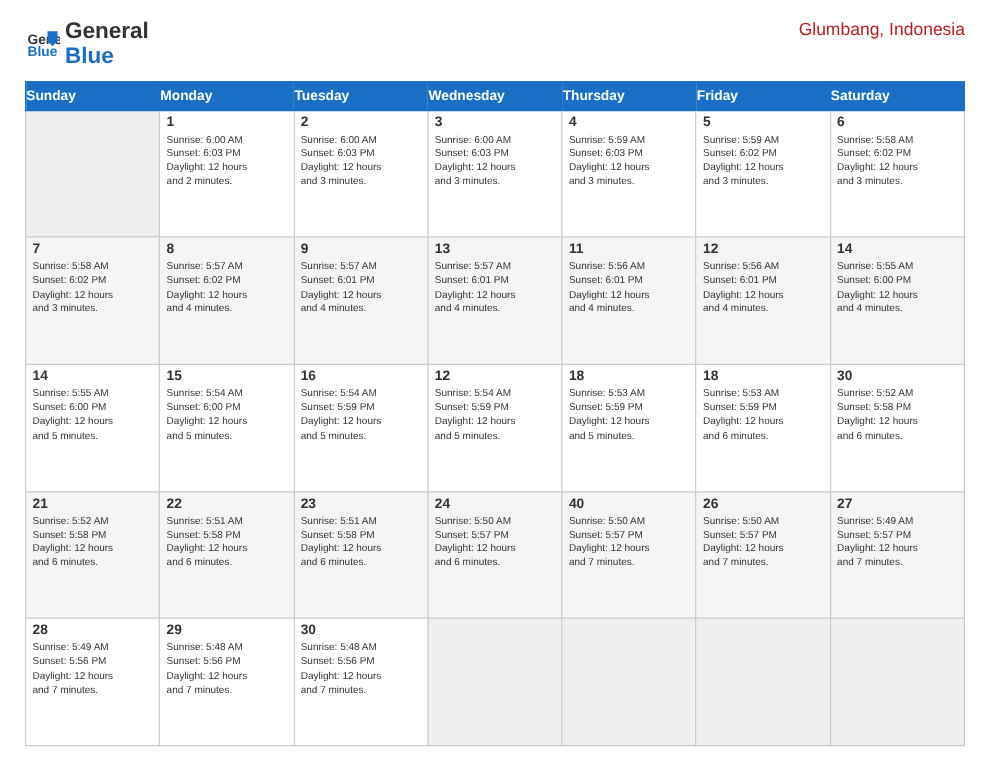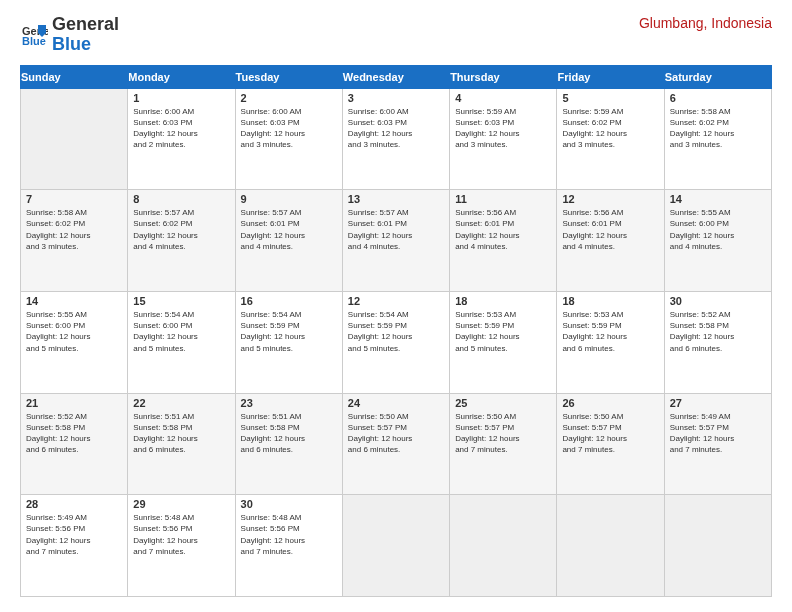--- a/index.html
+++ b/index.html
@@ -305,21 +305,21 @@
 and 6 minutes.</div>
           </td>
           <td>
             <span class="day-num">24</span>
             <div class="day-info" style="white-space: pre-line;">Sunrise: 5:50 AM
 Sunset: 5:57 PM
 Daylight: 12 hours
 and 6 minutes.</div>
           </td>
           <td>
-            <span class="day-num">25</span>
+            <span class="day-num">40</span>
             <div class="day-info" style="white-space: pre-line;">Sunrise: 5:50 AM
 Sunset: 5:57 PM
 Daylight: 12 hours
 and 7 minutes.</div>
           </td>
           <td>
             <span class="day-num">26</span>
             <div class="day-info" style="white-space: pre-line;">Sunrise: 5:50 AM
 Sunset: 5:57 PM
 Daylight: 12 hours

